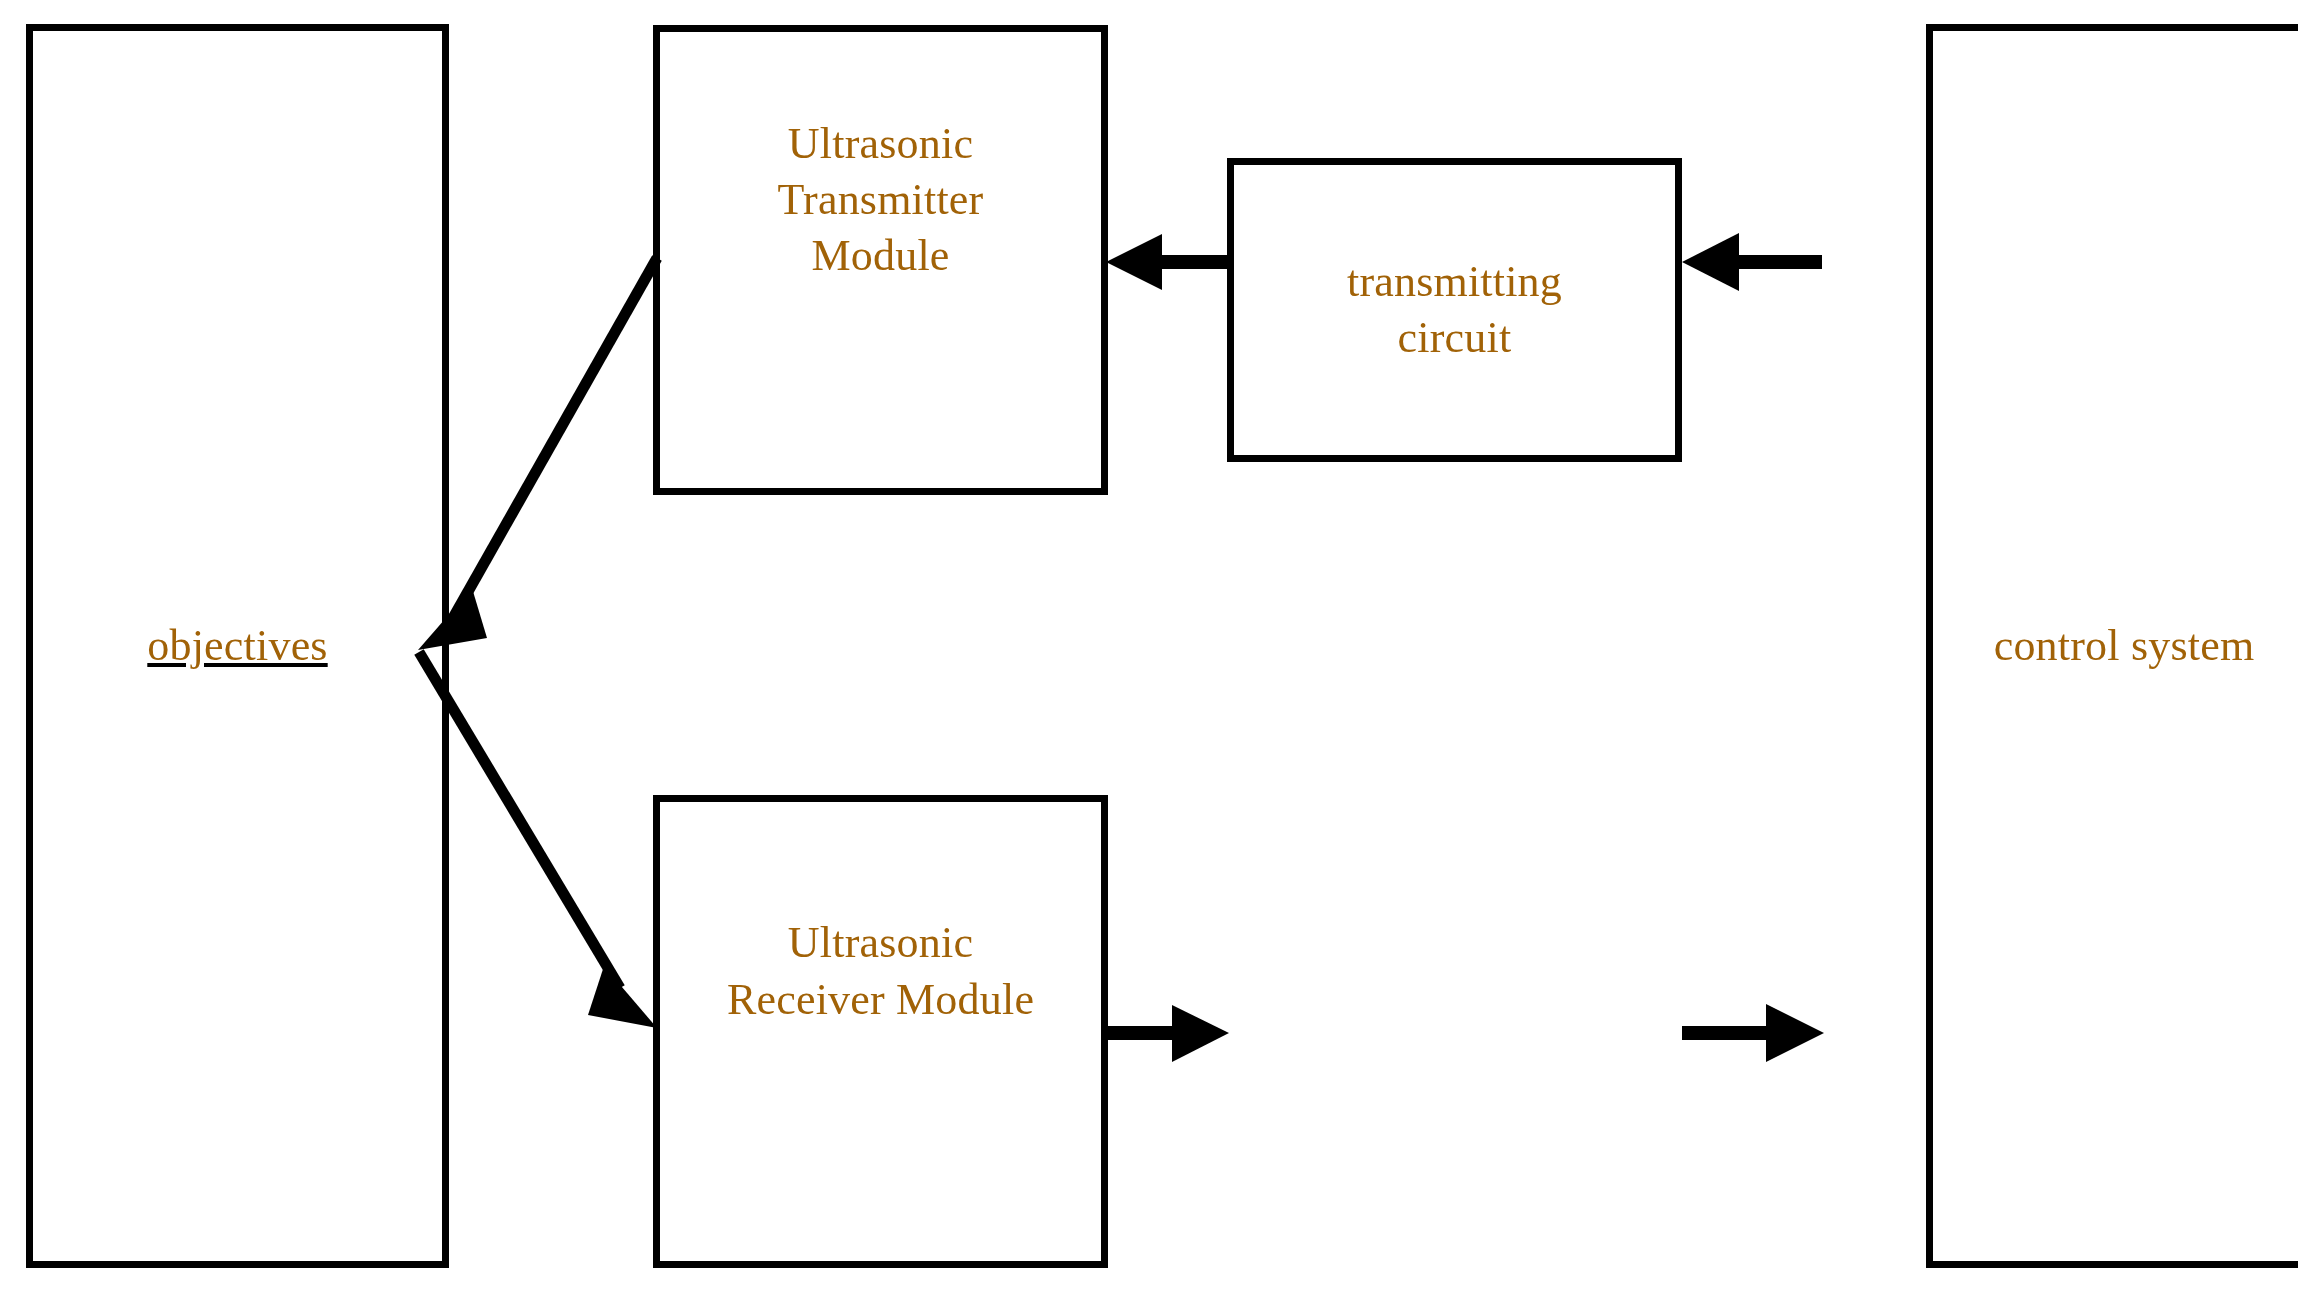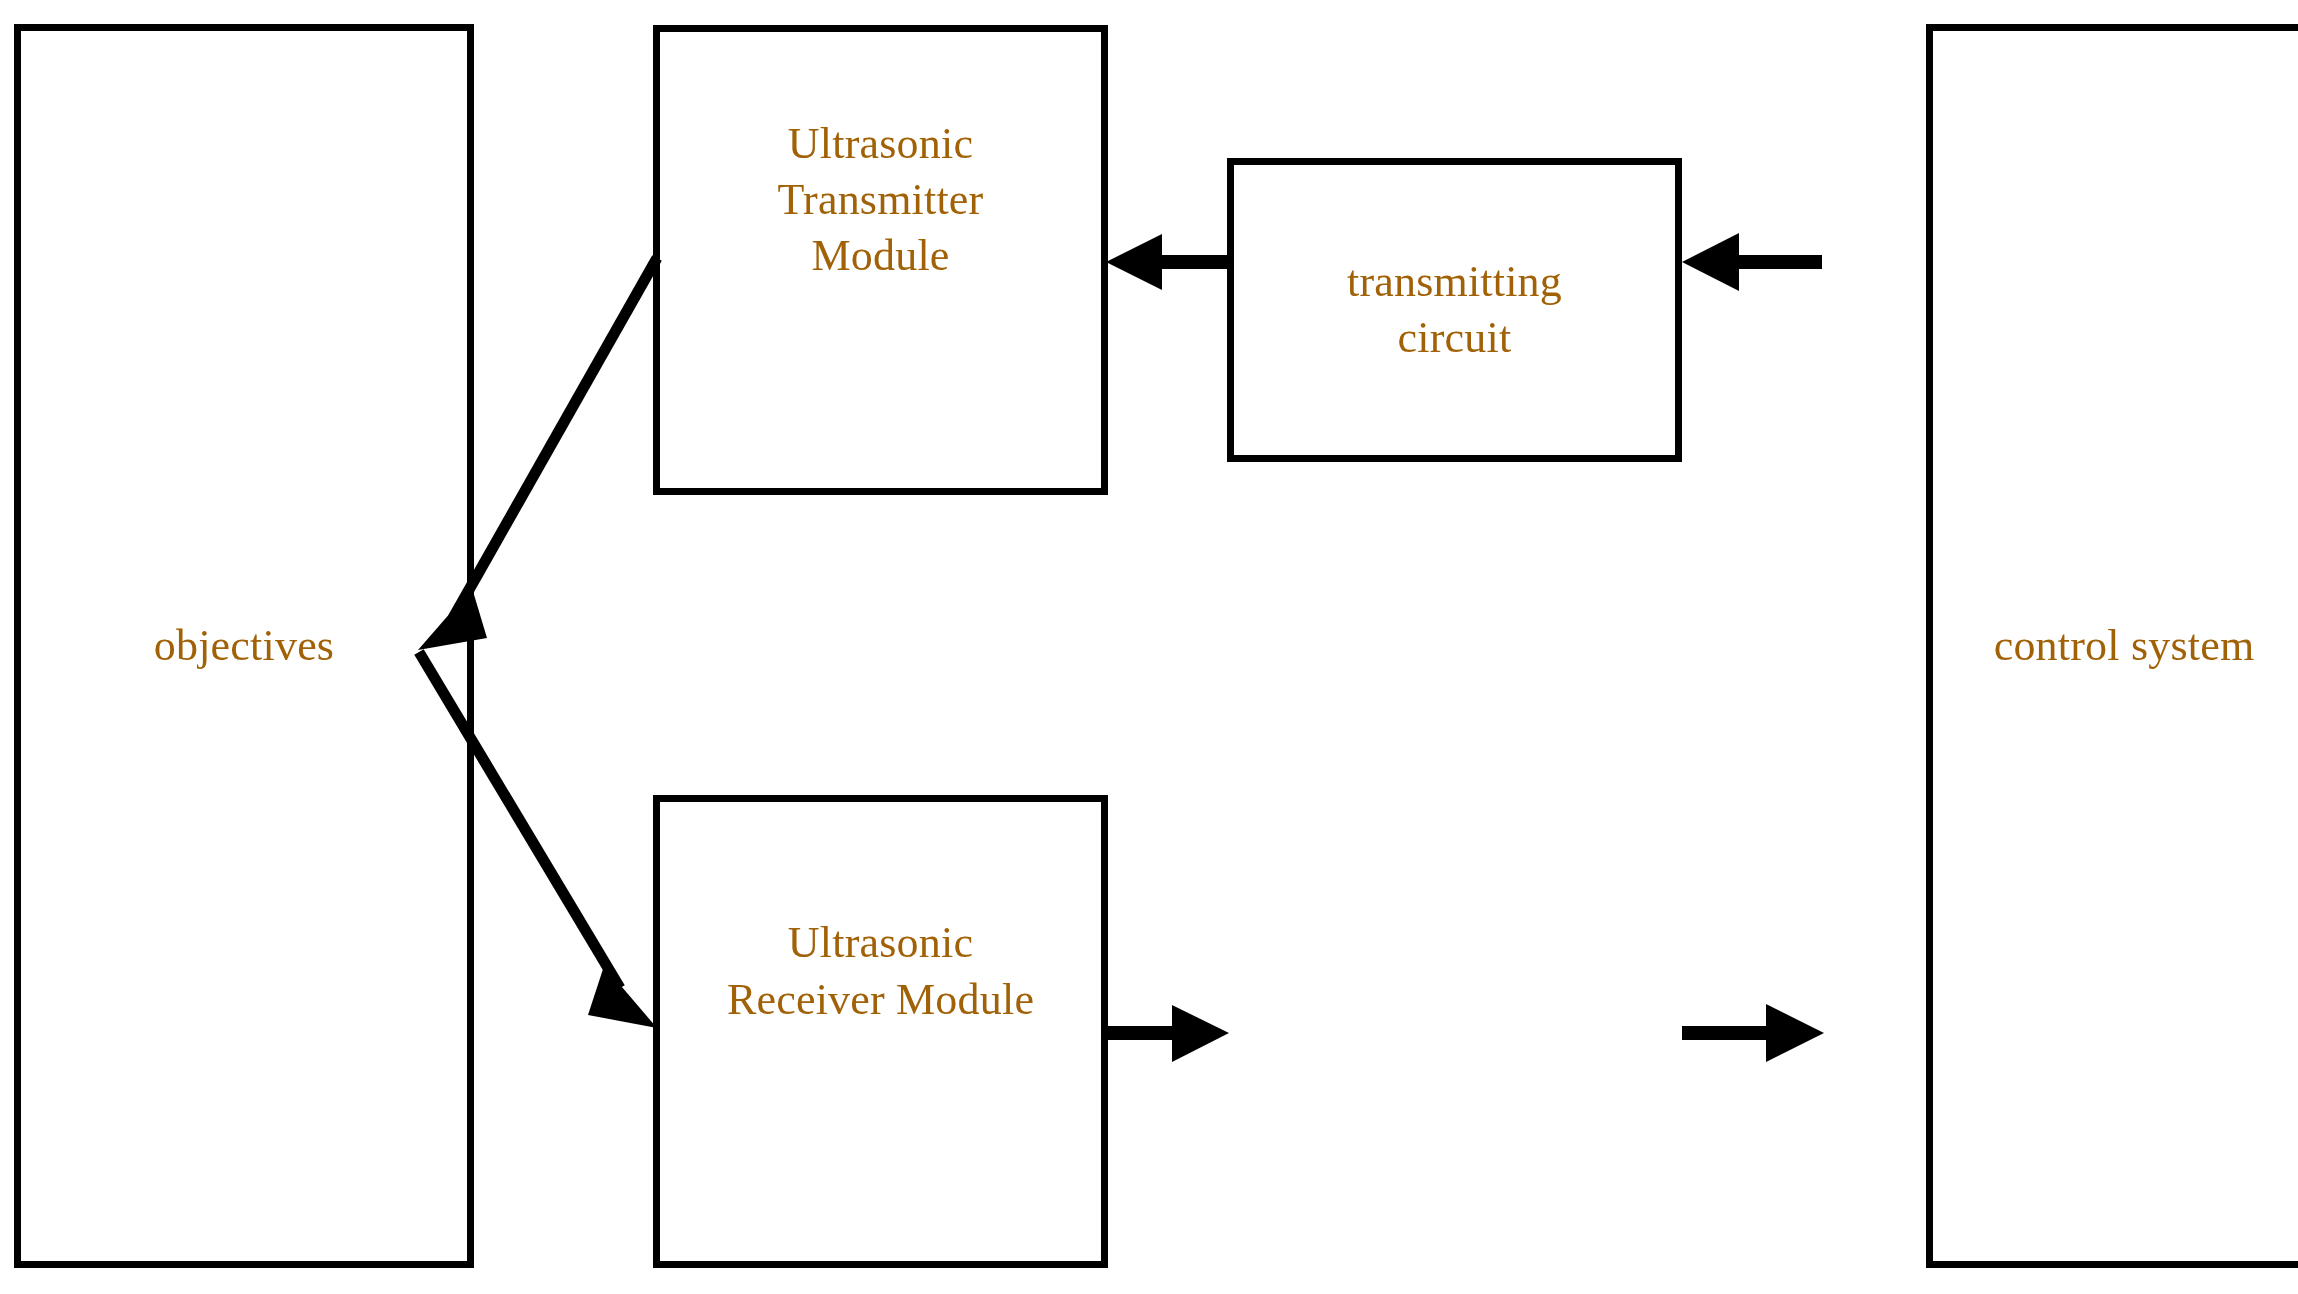--- a/index.html
+++ b/index.html
@@ -60,21 +60,21 @@
     stroke: #000000;
     fill: none;
   }
   .conn-head { fill: #000000; stroke: none; }
 </style>
 </head>
 <body>
 
 <div id="diagram-root" style="width: 2298px; height: 1294px; background: rgb(255, 255, 255);">
 
-  <div class="block" id="block-objectives" style="left: 14px; top: 24px; width: 460px; height: 1244px;">
+  <div class="block" id="block-objectives" style="left: 26px; top: 24px; width: 423px; height: 1244px; text-decoration: underline;">
     <span class="block-label">objectives</span>
   </div>
 
   <div class="block" id="block-transmitter" style="left: 653px; top: 25px; width: 455px; height: 470px;">
     <span class="block-label">Ultrasonic
 Transmitter
 Module</span>
   </div>
 
   <div class="block" id="block-transmitting" style="left: 1227px; top: 130px; width: 455px; height: 304px; margin-top: 28px;">

